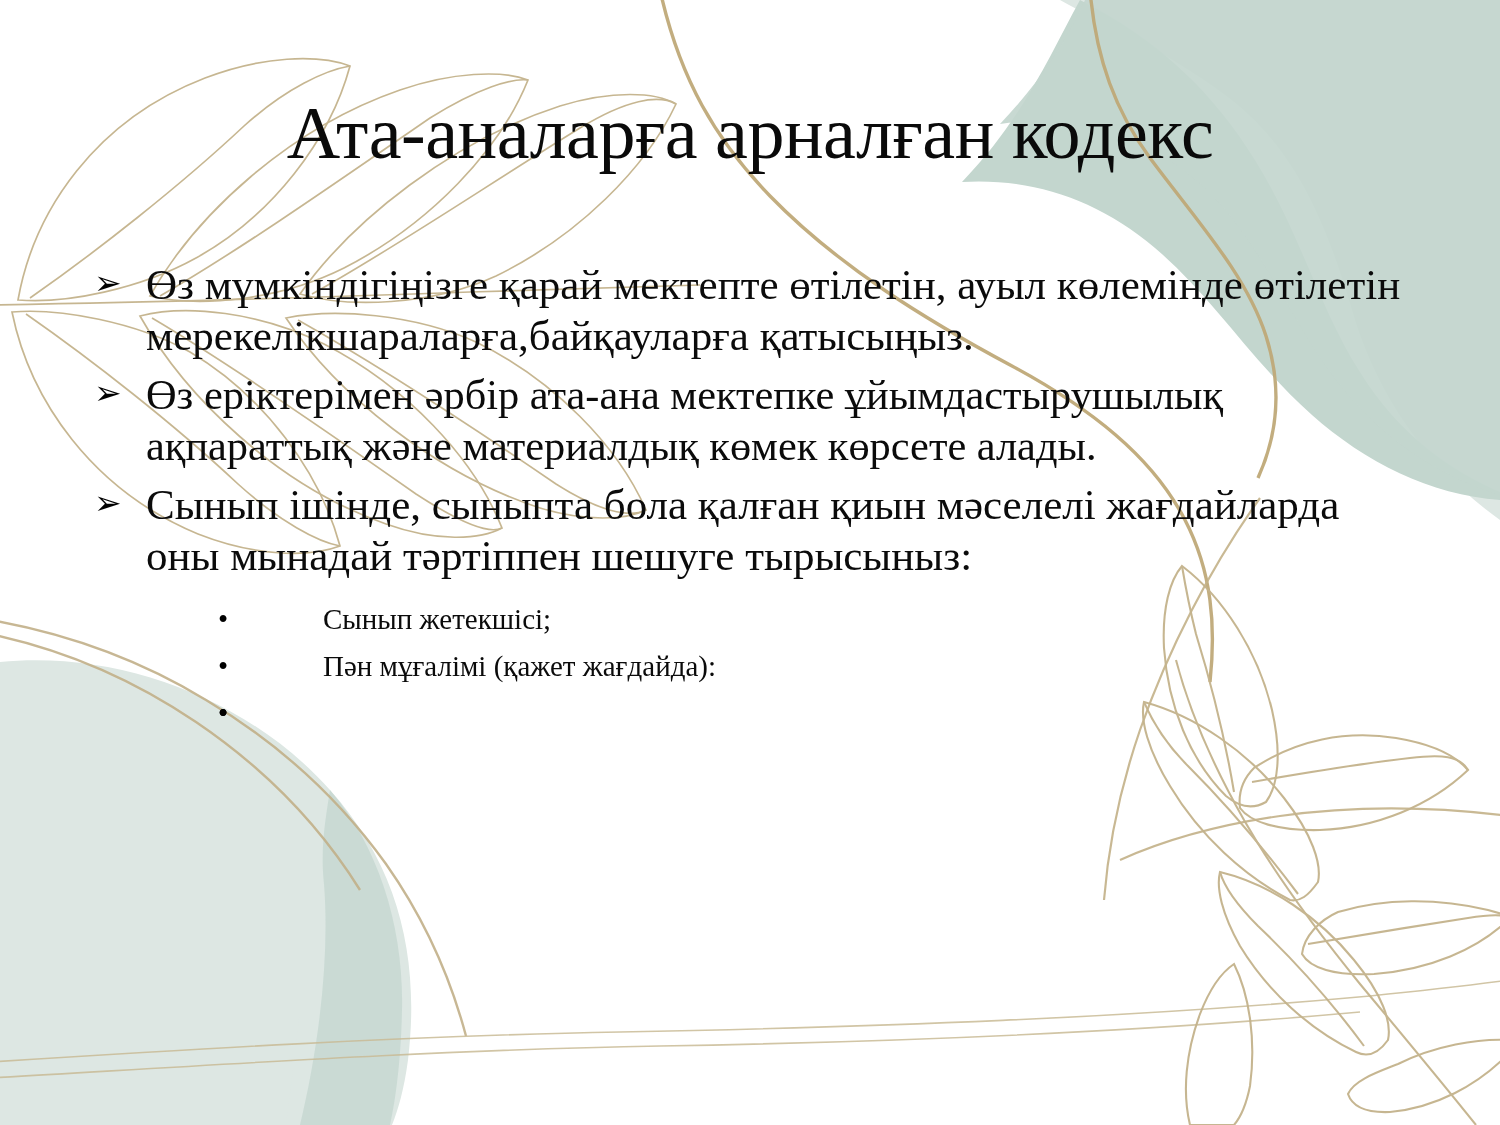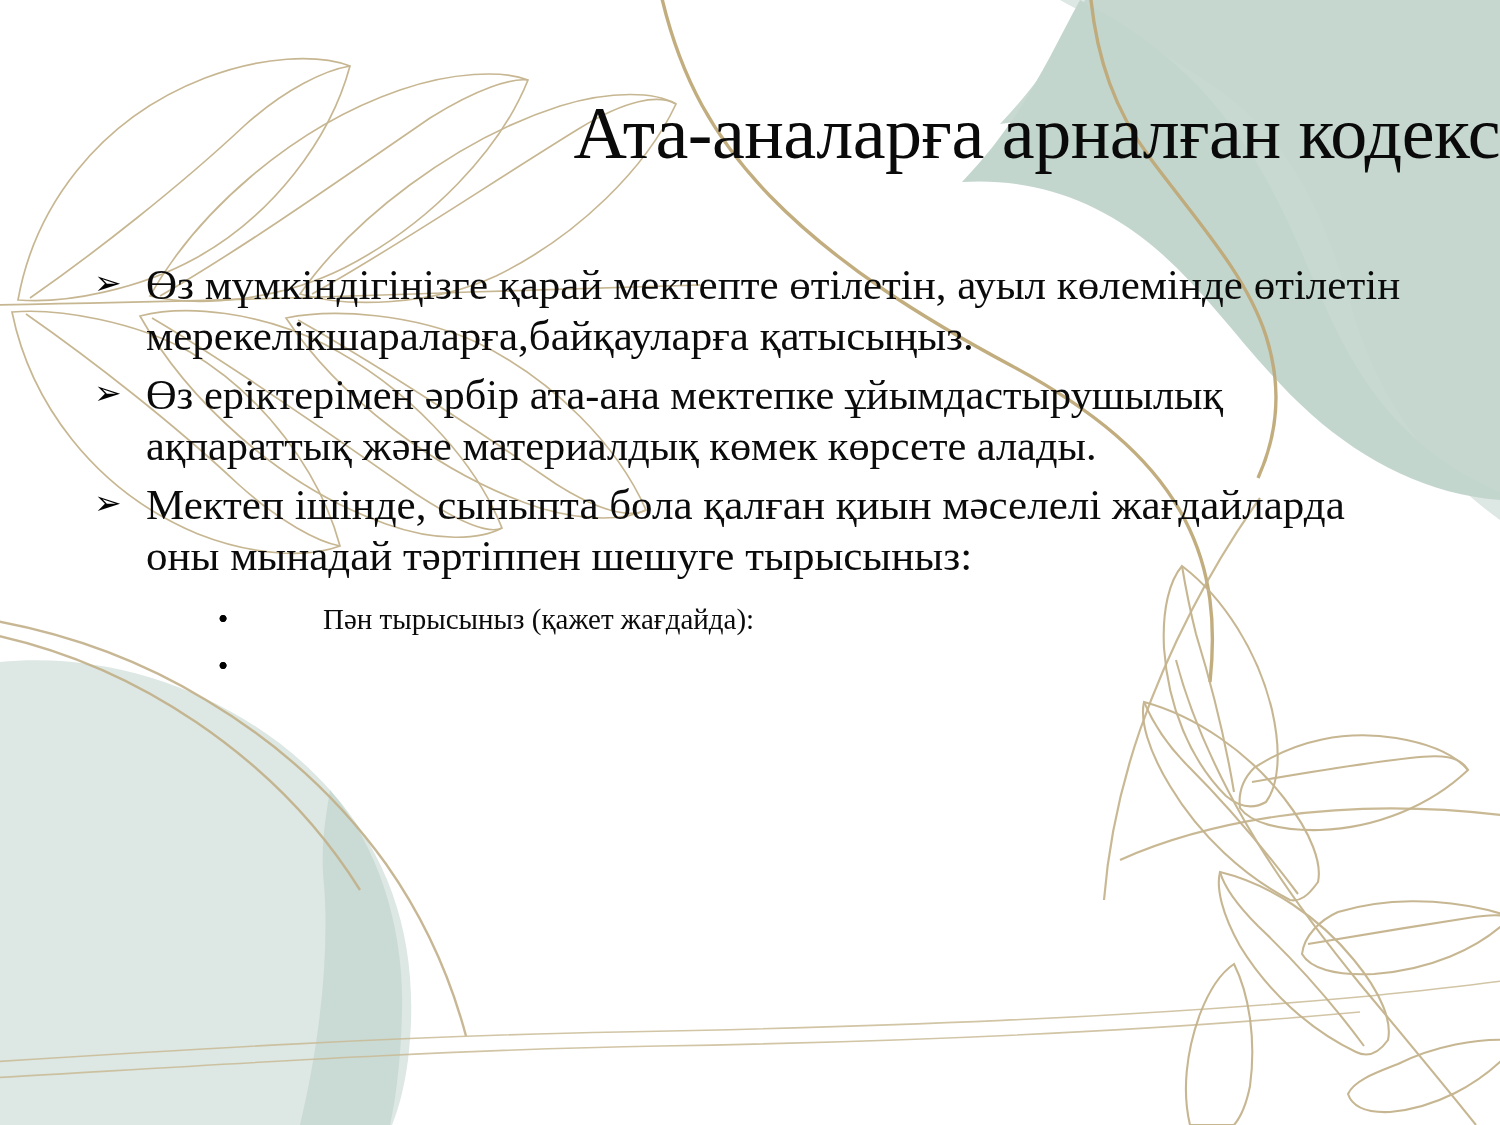--- a/index.html
+++ b/index.html
@@ -27,21 +27,21 @@
   #content {
     position: absolute;
     inset: 0;
     z-index: 5;
   }
   #title {
     position: absolute;
     left: 0;
     top: 96px;
     width: 1500px;
-    text-align: right;
+    text-align: center;
     font-size: 74px;
     line-height: 1.02;
     color: #0a0a0a;
     font-family: "Liberation Serif", "DejaVu Serif", serif;
     font-weight: normal;
     letter-spacing: -0.5px;
     white-space: nowrap;
   }
   #bullets {
     position: absolute;
@@ -183,30 +183,31 @@
         <span class="lvl1-text">Өз мүмкіндігіңізге қарай мектепте өтілетін, ауыл көлемінде өтілетін мерекелікшараларға,байқауларға қатысыңыз.</span>
       </div>
 
       <div class="lvl1 cond">
         <span class="arrow">➢</span>
         <span class="lvl1-text">Өз еріктерімен әрбір ата-ана мектепке ұйымдастырушылық ақпараттық және материалдық көмек көрсете алады.</span>
       </div>
 
       <div class="lvl1">
         <span class="arrow">➢</span>
-        <span class="lvl1-text">Мектеп ішінде, сыныпта бола қалған қиын мәселелі жағдайларда оны мынадай тәртіппен шешуге тырысыныз:</span>
+        <span class="lvl1-text">Сынып ішінде, сыныпта бола қалған қиын мәселелі жағдайларда оны мынадай тәртіппен шешуге тырысыныз:</span>
       </div>
 
       <div id="sublist">
         <div class="lvl2">
           <span class="dot">•</span>
-        </div>
-        <div class="lvl2">
-          <span class="dot">•</span>
-          <span>Пән тырысыныз (қажет жағдайда):</span>
+          <span>Сынып жетекшісі;</span>
+        </div>
+        <div class="lvl2">
+          <span class="dot">•</span>
+          <span>Пән мұғалімі (қажет жағдайда):</span>
         </div>
         <div class="lvl2">
           <span class="dot">•</span>
         </div>
         <div class="lvl2">
           <span class="dot">•</span>
         </div>
       </div>
 
     </div>

